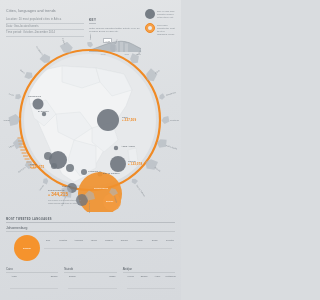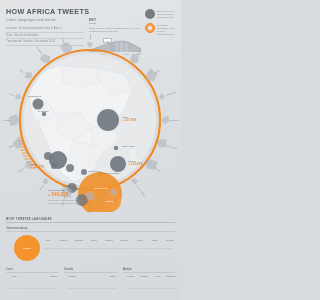--- a/index.html
+++ b/index.html
@@ -120,21 +120,20 @@
   .col-chart { position:relative; height:24px; margin-top:2px; }
   .col-axis { position:absolute; left:4px; right:0; top:13px; height:.5px; background:#c9ccd0; }
   .col-node { position:absolute; transform:translate(-50%,0); text-align:center; top:0; }
   .col-node .cn-name { font-size:2px; color:#6e757c; display:block; white-space:nowrap; margin-bottom:1px; }
   .col-node .cn-dot { border-radius:50%; background:#767d85; margin:0 auto; }
 </style>
 </head>
 <body>
 
 <div class="panel" id="header">
-  <div class="title">HOW AFRICA TWEETS</div>
   <div class="subtitle">Cities, languages and trends</div>
   <div class="meta">
     <div class="meta-row">Location: 20 most populated cities in Africa</div>
     <div class="meta-row">Data: Geo-located tweets</div>
     <div class="meta-row">Time period: October–December 2014</div>
   </div>
 </div>
 
 <div class="panel" id="key">
   <div class="key-label">KEY</div>

